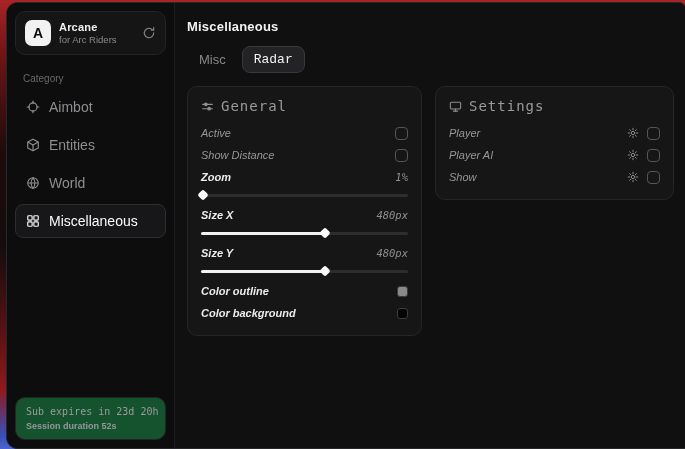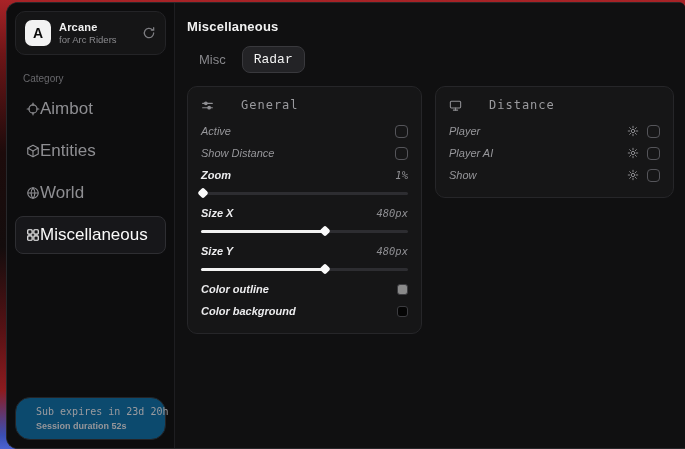--- a/index.html
+++ b/index.html
@@ -24,48 +24,48 @@
     display:flex; align-items:center; justify-content:center;
     color:#0a0a0a; font-weight:700; font-size:14px; flex:0 0 26px;
   }
   .app-meta { flex:1; min-width:0; }
   .app-name { color:#f0f0f0; font-size:11px; font-weight:700; letter-spacing:.2px; }
   .app-sub  { color:#8b8b8f; font-size:9.5px; margin-top:1px; }
   .refresh-btn { color:#7c7c80; width:14px; height:14px; cursor:pointer; }
   .cat-label { color:#68686c; font-size:10px; margin:10px 16px 4px; }
   .nav { display:flex; flex-direction:column; }
   .nav-item {
-    display:flex; align-items:center; color:#8e8e92; font-size:17px;
+    display:flex; align-items:center; gap:9px; color:#8e8e92; font-size:14px;
     padding:8px 10px; margin:2px 8px; border:1px solid transparent; border-radius:8px; cursor:pointer;
   }
   .nav-item.active { color:#fafafa; background:#17171a; border-color:#2e2e32; }
   .nav-icon { width:14px; height:14px; display:inline-flex; }
   .nav-icon svg { width:14px; height:14px; }
   .sub-box {
-    margin:8px; margin-top:auto; padding:8px 20px; background:#0c4a6e;
-    border:1px solid #242427; border-radius:15px;
+    margin:8px; margin-top:auto; padding:8px 10px; background:#14532d;
+    border:1px solid #242427; border-radius:10px;
   }
   .sub-line1 { font-family:"DejaVu Sans Mono", monospace; font-size:10px; color:#9b9b9f; white-space:nowrap; }
   .sub-line2 { font-size:9px; font-weight:700; color:#96969a; margin-top:4px; }
   
   .main { flex:1; background:#101011; padding:16px 12px; }
   .page-title { color:#f2f2f2; font-size:13px; font-weight:700; letter-spacing:.2px; }
   .tabs { display:flex; align-items:center; gap:4px; margin-top:12px; }
   .tab { font-size:13px; color:#87878b; padding:5px 11px; border:1px solid transparent; border-radius:8px; cursor:pointer; }
   .tab.active { color:#f3f3f3; background:#232326; border-color:#39393d;font-family:Liberation Mono, monospace; }
   .cards { display:flex; align-items:flex-start; gap:13px; margin-top:13px; }
   .card {
     background:#161617; border:1px solid #262629; border-radius:10px; padding:11px 13px;
   }
   .card-general  { width:235px; }
   .card-entities { width:239px; }
   .card-head { display:flex; align-items:center; gap:7px; margin-bottom:8px; }
   .card-head .c-icon { width:13px; height:13px; color:#8f8f93; display:inline-flex; }
   .card-head .c-icon svg { width:13px; height:13px; }
-  .card-title { font-family:"DejaVu Sans Mono", monospace; font-size:12px; color:#9a9a9e; letter-spacing:1px;margin-left:20px; }
+  .card-title { font-family:"DejaVu Sans Mono", monospace; font-size:14px; color:#9a9a9e; letter-spacing:1px; }
   .row { display:flex; align-items:center; justify-content:space-between; min-height:22px;font-style:italic; }
   .row-label      { font-size:11px; color:#97979b; }
   .row-label.bright { color:#ececee; font-weight:600; }
   .checkbox {
     width:13px; height:13px; border:1.4px solid #55555a; border-radius:4px;
     background:transparent; cursor:pointer; flex:0 0 13px;
   }
   .value { font-family:"DejaVu Sans Mono", monospace; font-size:10.5px; color:#8d8d91; }
   .slider-group { margin-bottom:4px; }
   .slider {
@@ -225,21 +225,21 @@
         </section>
         <section class="card card-entities">
           <div class="card-head">
             <span class="c-icon">
               <svg viewBox="0 0 24 24" fill="none" stroke="currentColor" stroke-width="2" stroke-linecap="round">
                 <rect x="2.5" y="4" width="19" height="12.5" rx="2"></rect>
                 <line x1="8" y1="20.5" x2="16" y2="20.5"></line>
                 <line x1="12" y1="16.5" x2="12" y2="20.5"></line>
               </svg>
             </span>
-            <span class="card-title">Distance</span>
+            <span class="card-title">Settings</span>
           </div>
           <div class="row">
             <span class="row-label">Player</span>
             <span class="right-group">
               <span class="gear-mini">
                 <svg viewBox="0 0 24 24" fill="none" stroke="currentColor" stroke-width="2" stroke-linecap="round">
                   <circle cx="12" cy="12" r="3.4"></circle>
                   <path d="M12 2.5v3M12 18.5v3M2.5 12h3M18.5 12h3M5.3 5.3l2.1 2.1M16.6 16.6l2.1 2.1M18.7 5.3l-2.1 2.1M7.4 16.6l-2.1 2.1"></path>
                 </svg>
               </span>

